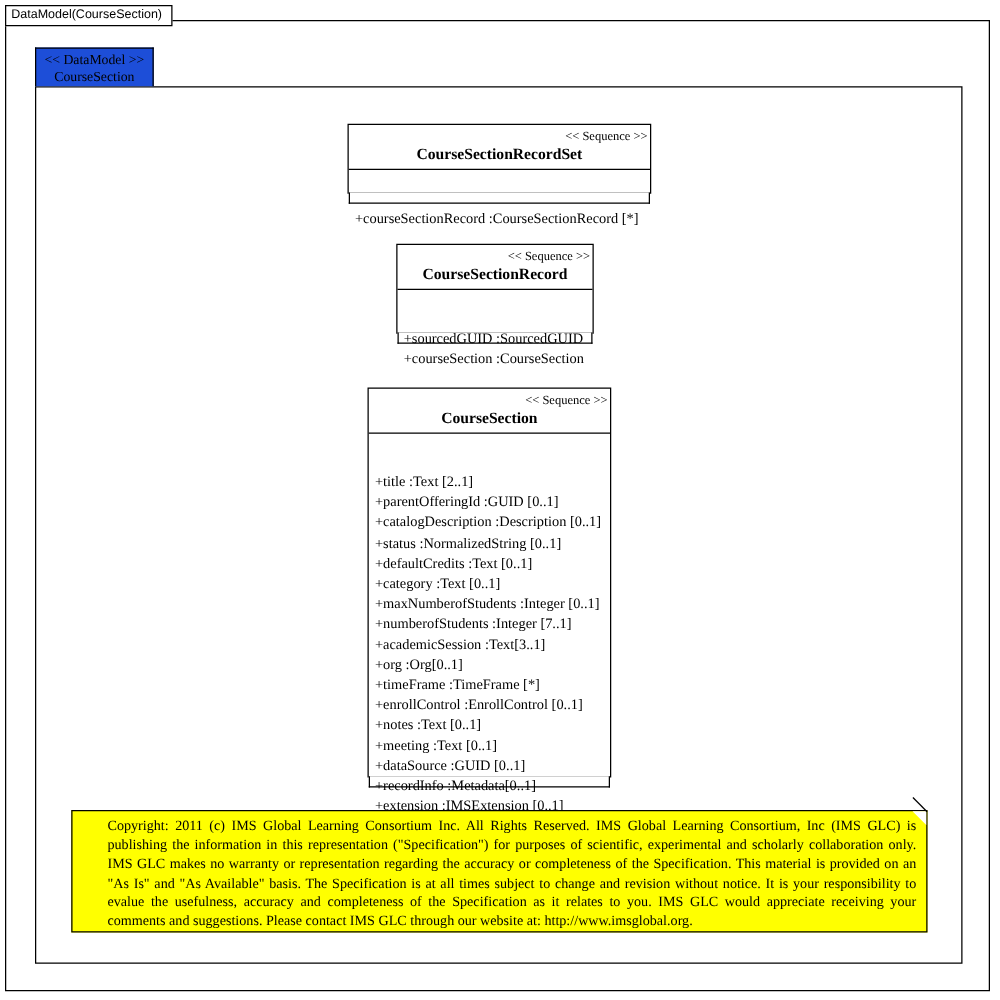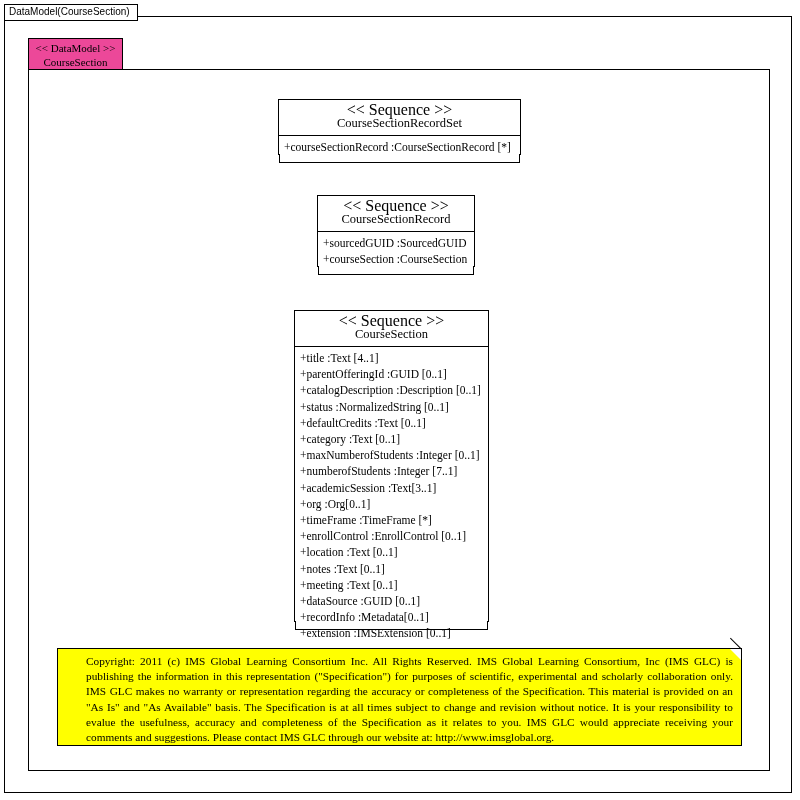--- a/index.html
+++ b/index.html
@@ -53,21 +53,21 @@
 
   
   .pkg-tab {
     position: absolute;
     left: 28px;
     top: 38px;
     width: 95px;
     height: 31px;
     border: 1px solid #000;
     border-bottom: none;
-    background: #ec4899;
+    background: #1d4ed8;
     z-index: 4;
     text-align: center;
     font-size: 11px;
     line-height: 14px;
     padding-top: 2px;
     box-sizing: border-box;
   }
   .pkg-body {
     position: absolute;
     left: 28px;
@@ -86,30 +86,32 @@
     background: #fff;
     box-sizing: border-box;
     z-index: 6;
   }
   .cls .hdr {
     border-bottom: 1px solid #000;
     text-align: center;
     padding: 3px 2px 4px 2px;
   }
   .cls .stereo {
-    font-size: 16px;
+    font-size: 10px;
     line-height: 13px;
+    text-align: right;
   }
   .cls .name {
     font-size: 12.5px;
-    font-weight: normal;
+    font-weight: bold;
     line-height: 15px;
   }
   .cls .attrs {
     padding: 3px 0 3px 0;
+    margin-top: 28px;
   }
   .cls .attr {
     font-size: 11.5px;
     line-height: 16.2px;
     padding-left: 5px;
     white-space: nowrap;
   }
   
   .cls.shadowed::after {
     content: "";
@@ -219,33 +221,32 @@
       <div class="attr">+courseSection :CourseSection</div>
     </div>
   </div>
 
   <div class="cls shadowed" id="box-section" style="left:294px; top:310px; width:195px; height:312px;">
     <div class="hdr">
       <div class="stereo">&lt;&lt; Sequence &gt;&gt;</div>
       <div class="name">CourseSection</div>
     </div>
     <div class="attrs">
-      <div class="attr">+title :Text [4..1]</div>
+      <div class="attr">+title :Text [2..1]</div>
       <div class="attr">+parentOfferingId  :GUID [0..1]</div>
       <div class="attr">+catalogDescription  :Description  [0..1]</div>
       <div class="attr">+status :NormalizedString  [0..1]</div>
       <div class="attr">+defaultCredits  :Text [0..1]</div>
       <div class="attr">+category :Text [0..1]</div>
       <div class="attr">+maxNumberofStudents  :Integer [0..1]</div>
       <div class="attr">+numberofStudents  :Integer [7..1]</div>
       <div class="attr">+academicSession :Text[3..1]</div>
       <div class="attr">+org :Org[0..1]</div>
       <div class="attr">+timeFrame :TimeFrame  [*]</div>
       <div class="attr">+enrollControl  :EnrollControl  [0..1]</div>
-      <div class="attr">+location :Text [0..1]</div>
       <div class="attr">+notes :Text [0..1]</div>
       <div class="attr">+meeting :Text [0..1]</div>
       <div class="attr">+dataSource :GUID [0..1]</div>
       <div class="attr">+recordInfo :Metadata[0..1]</div>
       <div class="attr">+extension :IMSExtension [0..1]</div>
     </div>
   </div>
 
   <div class="note" style="left: 57px; top: 648px; width: 685px; height: 98px; background: rgb(255, 255, 0);">
     <div class="fold"></div>

